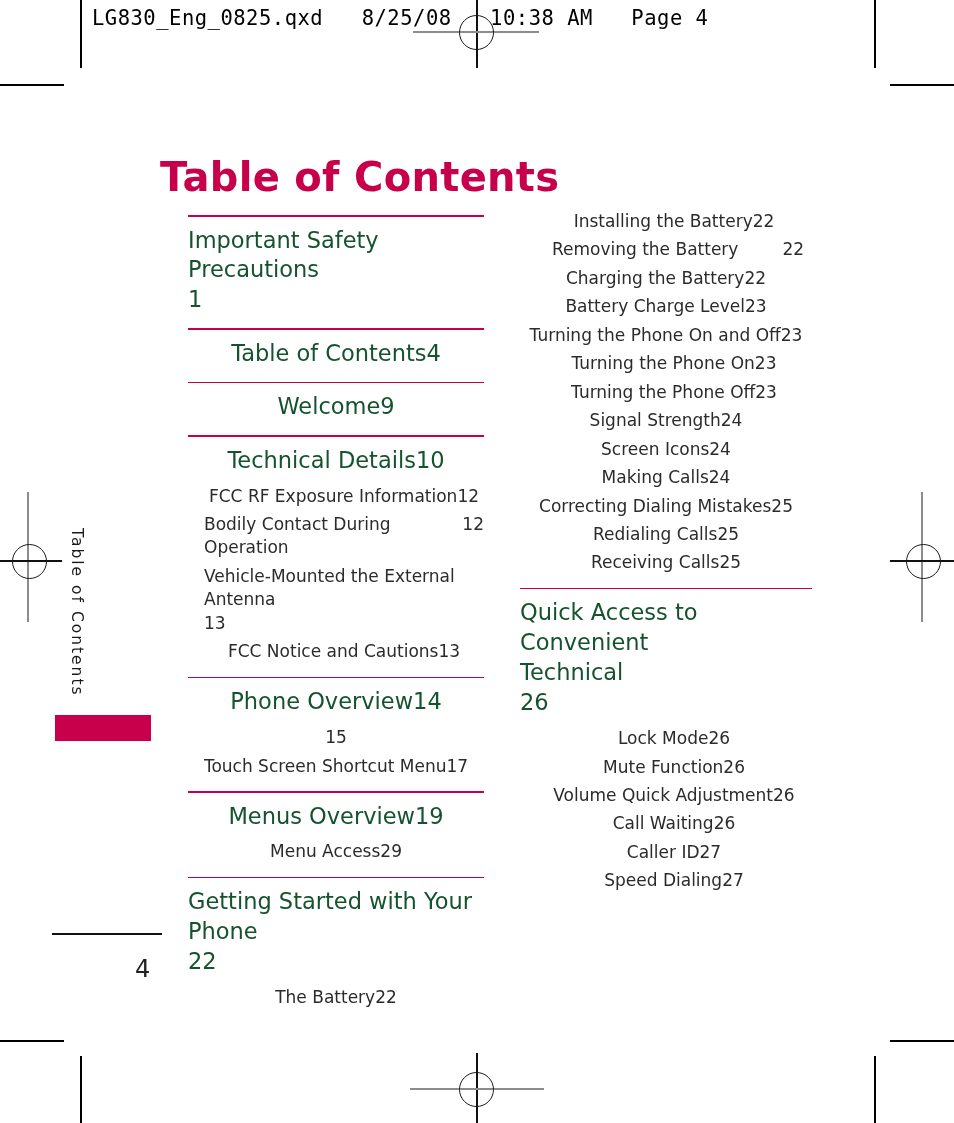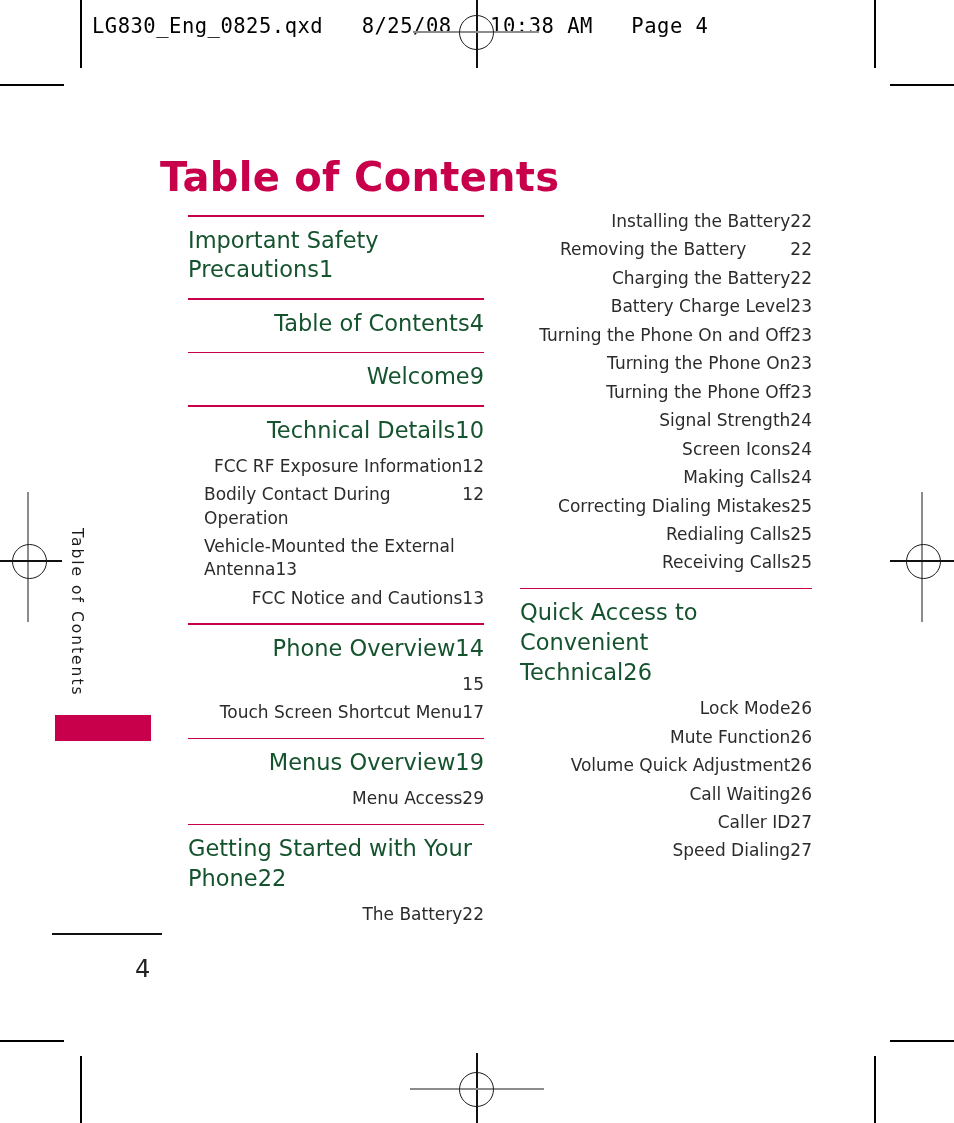--- a/index.html
+++ b/index.html
@@ -11,21 +11,21 @@
     width: 954px;
     height: 1123px;
     position: relative;
     overflow: hidden;
     font-family: "DejaVu Sans", sans-serif;
   }
 
   
   #proof-header {
     position: absolute;
-    left: 0; top: 8px;
+    left: 0; top: 0;
     width: 954px; height: 70px;
   }
   #proof-header-text {
     position: absolute;
     left: 92px; top: 6px;
     font-family: "DejaVu Sans Mono", monospace;
     font-size: 20.5px;
     letter-spacing: 0.5px;
     color: #000000;
     white-space: pre;
@@ -129,21 +129,21 @@
   .rule {
     height: 1.5px;
     background: #C8004B;
     margin: 0;
   }
   #toc-right .rule { background: #C8004B; }
 
   .row {
     display: flex;
     align-items: baseline;
-    justify-content: flex-end;
+    justify-content: center;
   }
   .row .label { flex: 0 1 auto; }
   .row .pg    { flex: 0 0 auto; text-align: right; }
 
   
   .entry-major {
     color: #14532d;
     font-size: 22.5px;
     line-height: 1.33;
   }
@@ -158,20 +158,22 @@
   .entry-sub .pg { font-size: 17px; color: #2b2b2b; }
 
   .ind-0 { margin-left: 0px; }
   .ind-1 { margin-left: 16px; }
   .ind-2 { margin-left: 24px; gap: 44px; }
   .multiline { display: block; }
   .multiline .line1 { display: block; }
   .multiline .line2row {
     display: flex;
     align-items: baseline;
+    justify-content: space-between;
+    flex-direction: column;
   }
 
   .sp-xs { height: 5px; }
   .sp-s  { height: 9px; }
   .sp-m  { height: 13px; }
 </style>
 </head>
 <body>
 
 <div id="proof-header">

